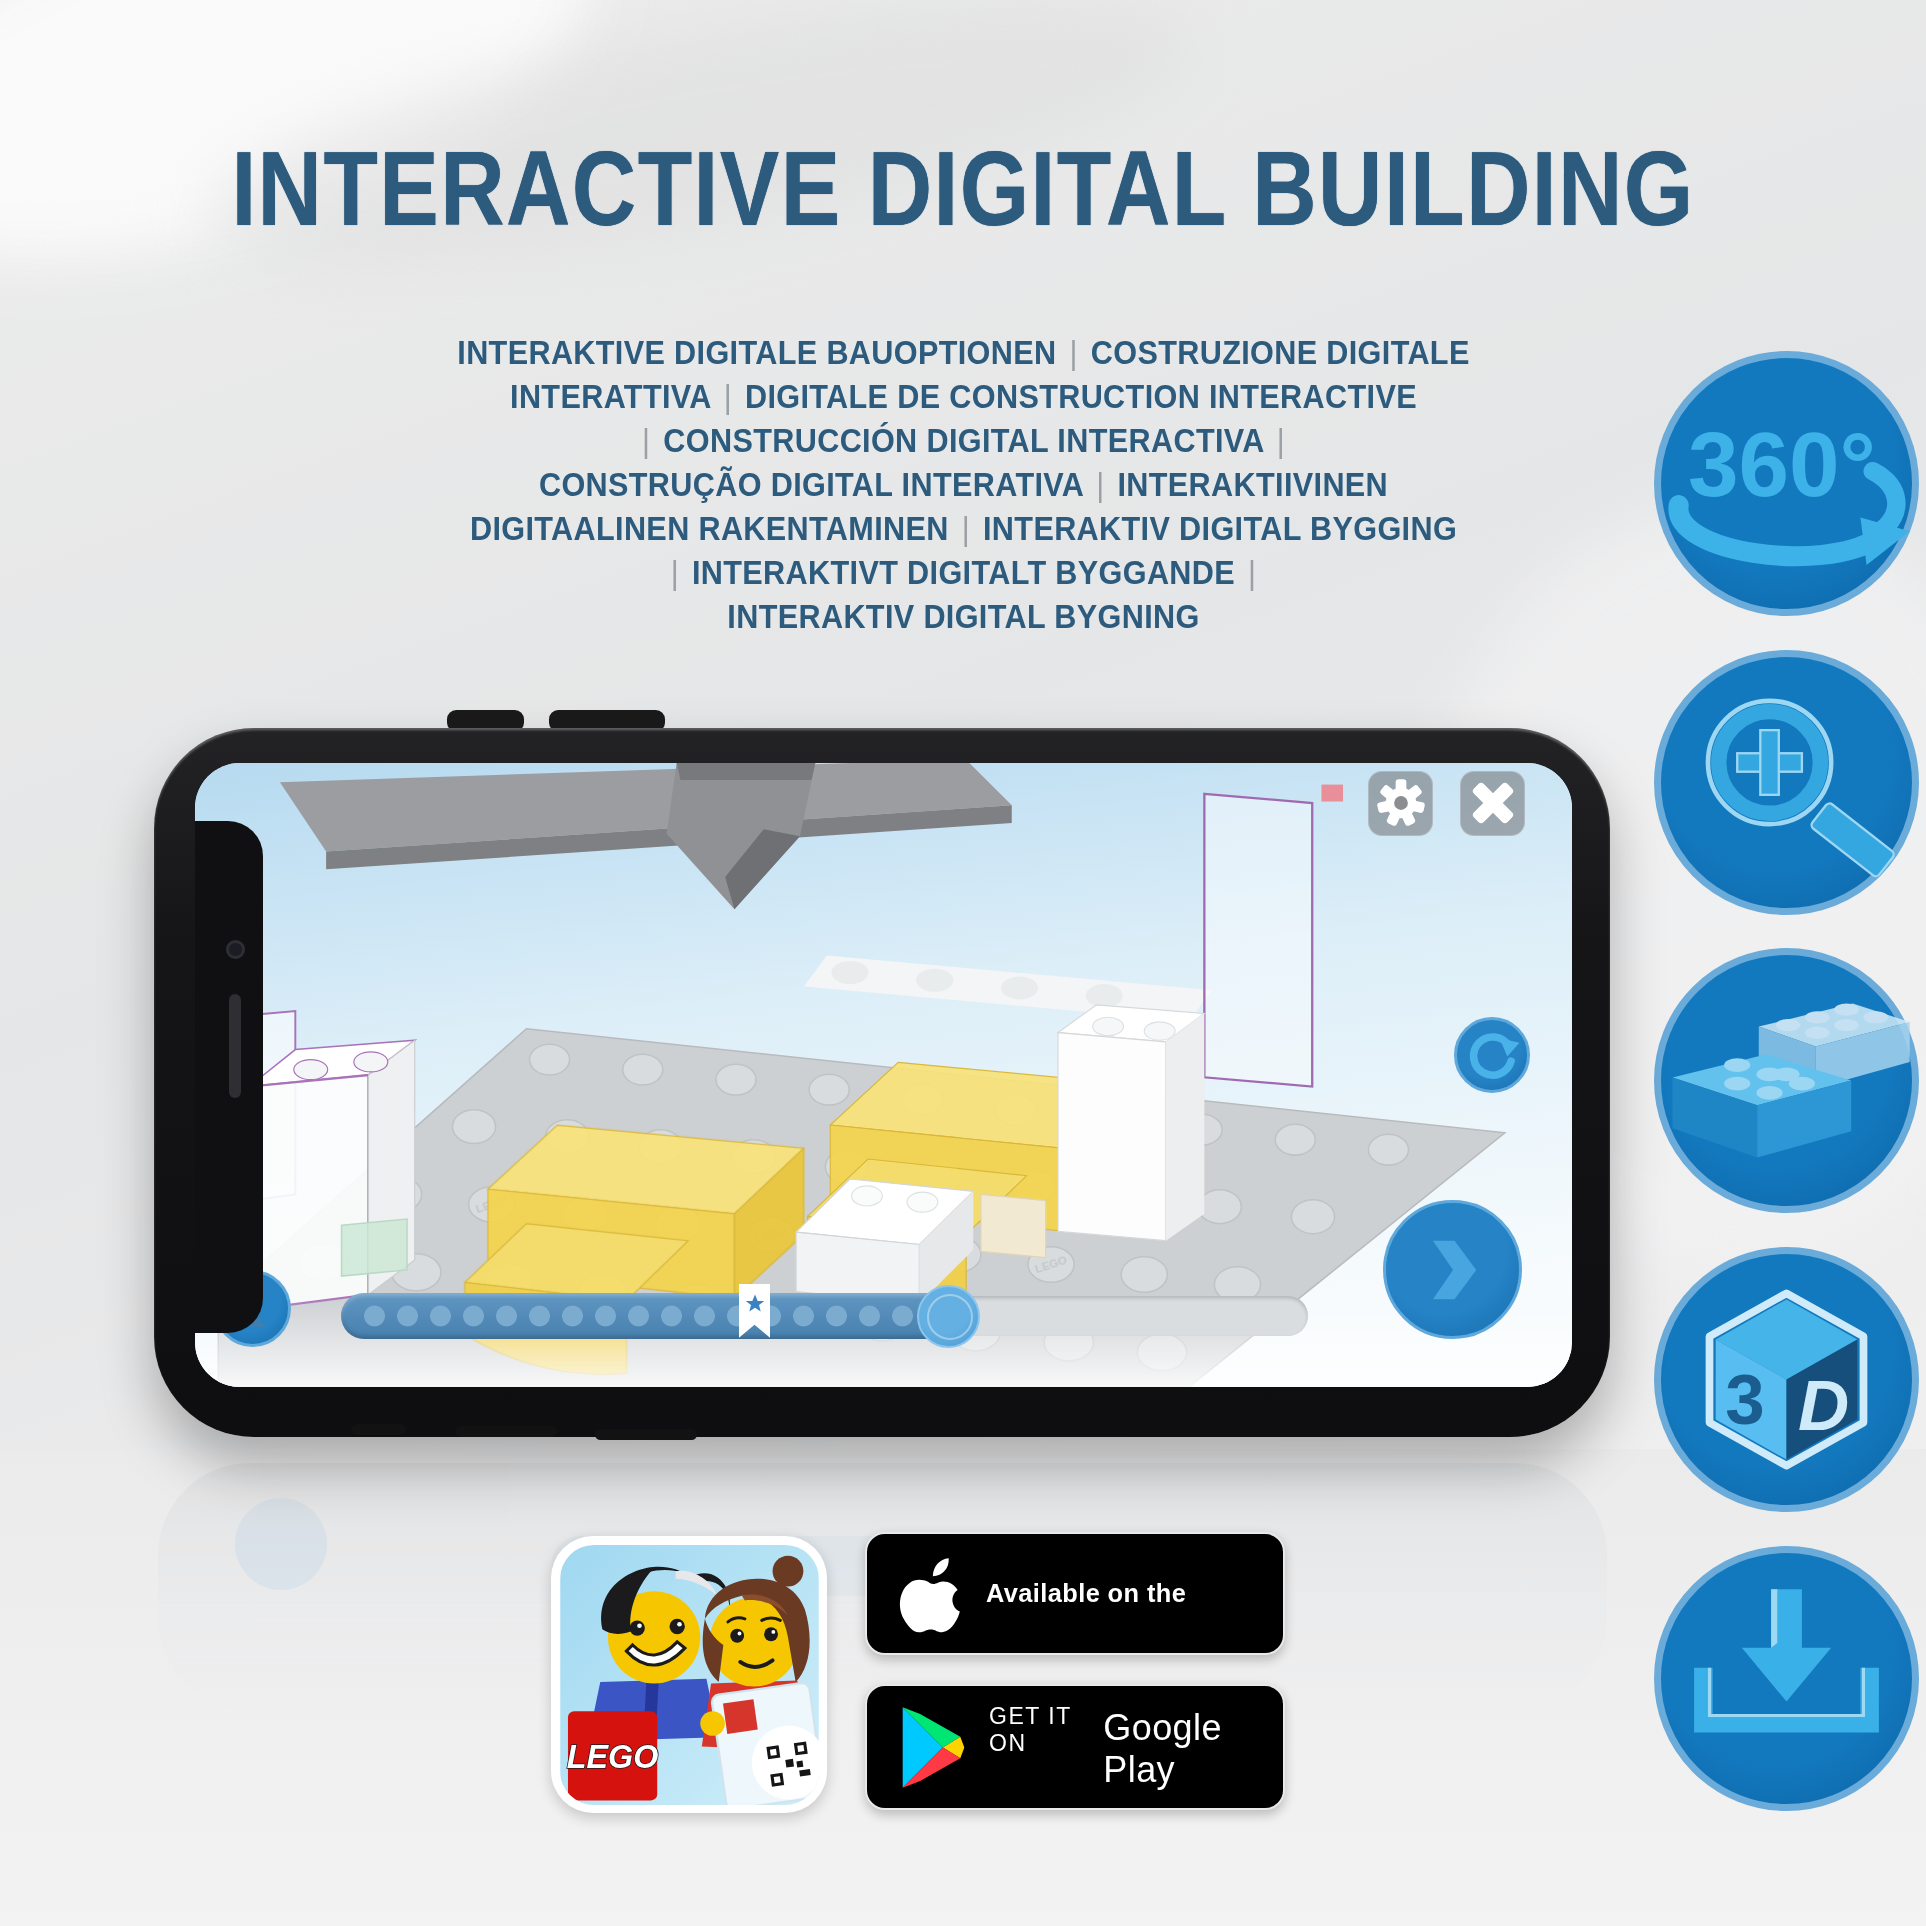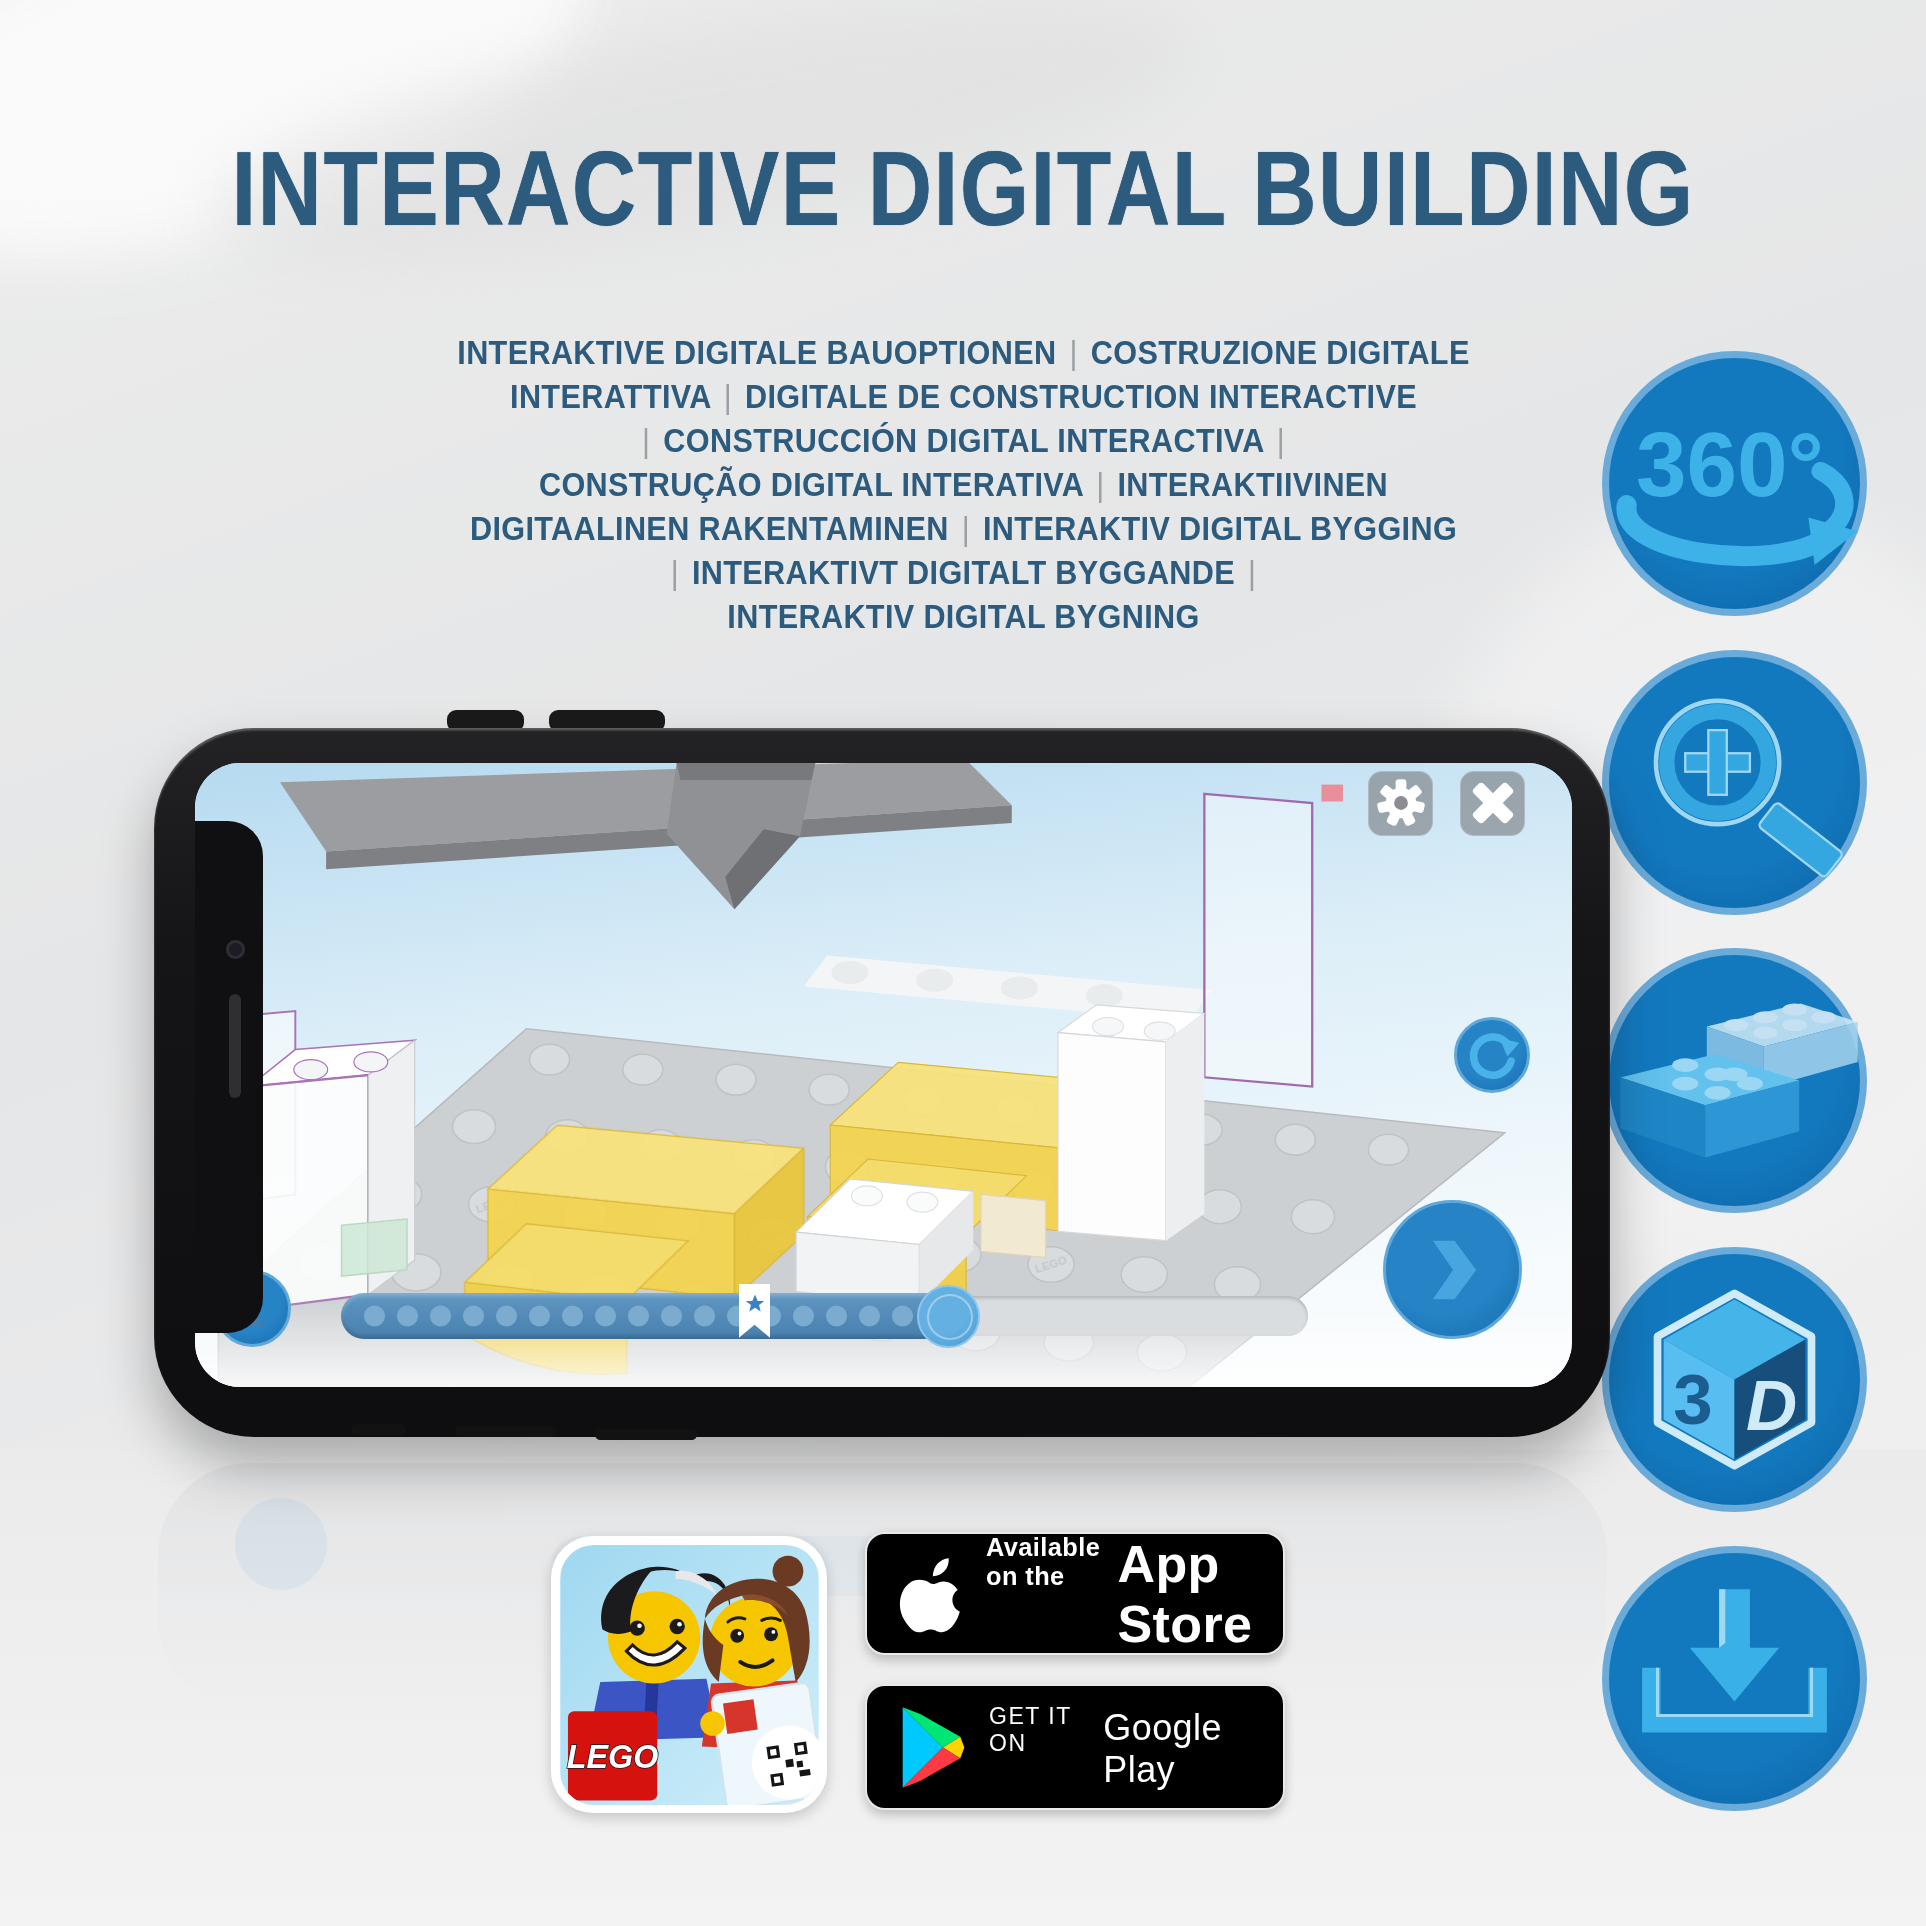--- a/index.html
+++ b/index.html
@@ -15,21 +15,21 @@
   
   .title{position:absolute;left:0;top:129px;width:1926px;text-align:center;
     font-size:97px;font-weight:700;letter-spacing:1.5px;color:#2d5b7d;
     transform:scale(.92,1.08);transform-origin:center top;text-shadow:0 0 0.8px #2d5b7d;}
   .paragraph{position:absolute;left:270px;top:330px;width:1387px;text-align:center;
     font-size:34px;font-weight:700;line-height:44px;color:#2d5b7d;
     transform:scale(.9,1);transform-origin:center top;letter-spacing:0.4px;}
   .paragraph .pipe{color:#9aa0a4;font-weight:400;padding:0 4.6px;}
 
   
-  .feature{position:absolute;left:1602px;width:265px;height:265px;border-radius:50%;
+  .feature{position:absolute;left:1654px;width:265px;height:265px;border-radius:50%;
     background:radial-gradient(circle at 45% 38%, #1379bf 55%, #0d63a4 100%);
     border:7px solid #6aabda;box-sizing:border-box;z-index:1;}
   .feature svg{position:absolute;left:0;top:0;}
 
   
   .phone{position:absolute;left:154px;top:728px;width:1456px;height:709px;z-index:2;
     background:linear-gradient(#232325,#151517 30%,#0e0e10);border-radius:100px;
     box-shadow:0 29px 54px rgba(0,0,0,.28), inset 0 2.3px 2.3px rgba(255,255,255,.28);}
   .side-btn{position:absolute;background:#1a1a1b;border-radius:9.2px;z-index:1;}
   .side-btn.b1{left:447px;top:710px;width:77px;height:21.6px;}
@@ -464,21 +464,20 @@
 
   <div class="badge appstore">
     <svg class="logo" width="76" height="91" viewBox="0 0 110 130">
       <g fill="#ffffff">
         <path d="M62,40 C62,26 72,15 85,14 C86,28 76,40 62,40 Z"></path>
         <path d="M55,48 C46,44 36,44 28,50 C14,60 10,84 20,102 C26,113 34,122 43,121 C49,121 52,117 59,117 C66,117 68,121 75,121 C84,121 92,112 97,102 C99,98 100,95 101,91 C89,86 86,68 98,60 C92,50 80,45 70,49 C64,52 60,52 55,48 Z"></path>
       </g>
     </svg>
     <div class="txt">
       <span class="as-line1">Available on the</span>
-      <span class="as-line2">App Store</span>
     </div>
   </div>
 
   <div class="badge gplay">
     <svg class="logo" width="71" height="83" viewBox="0 0 100 124">
       <polygon points="4,2 4,122 64,62" fill="#00c9ff"></polygon>
       <polygon points="4,2 64,62 90,46 30,12" fill="#00e675"></polygon>
       <polygon points="64,62 90,46 96,62 90,78" fill="#ffd400"></polygon>
       <polygon points="4,122 64,62 90,78 30,112" fill="#ff3a44"></polygon>
     </svg>

